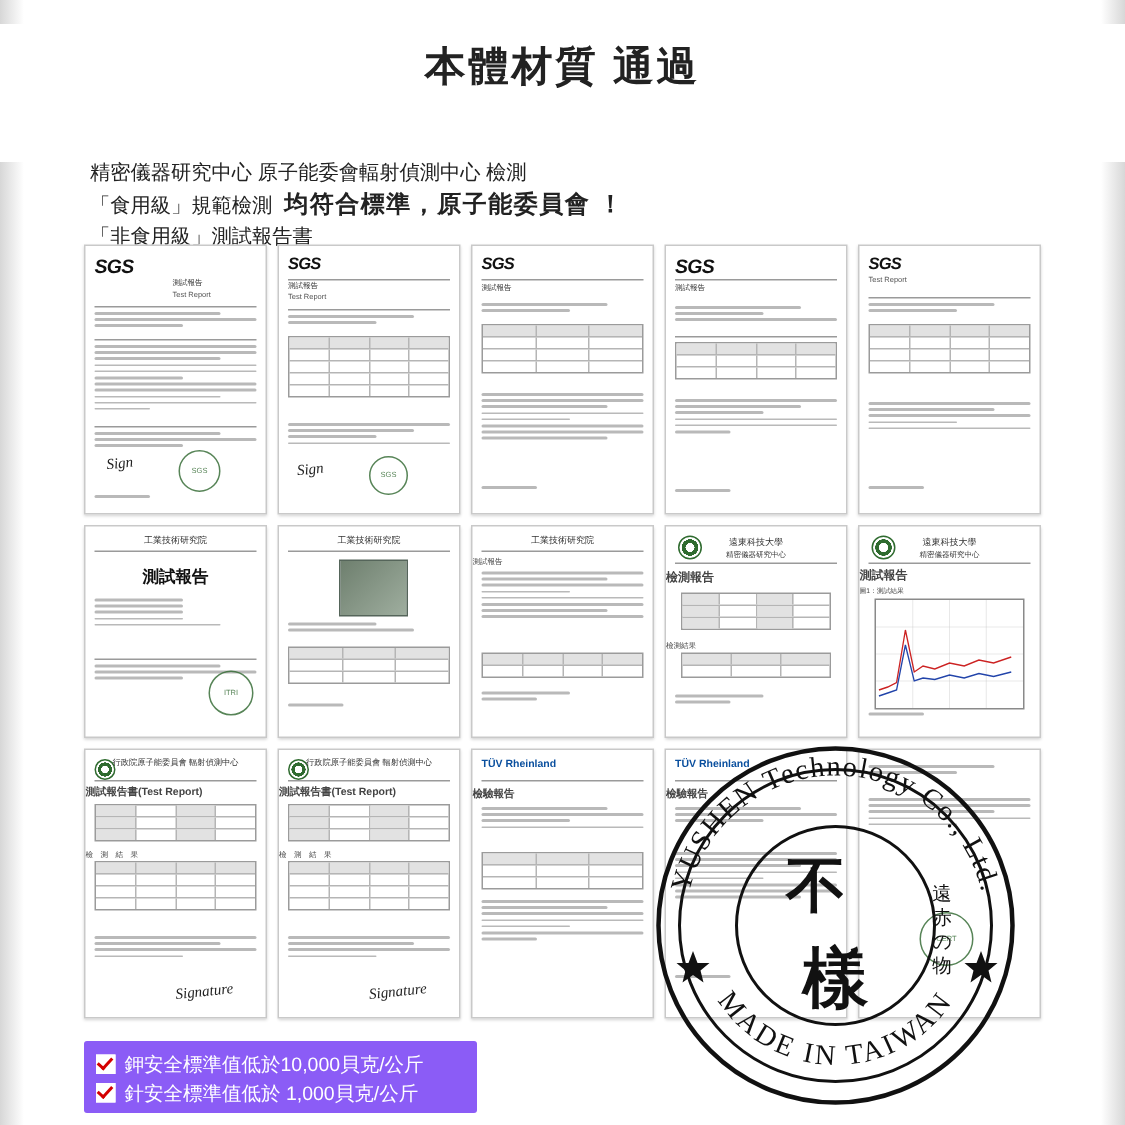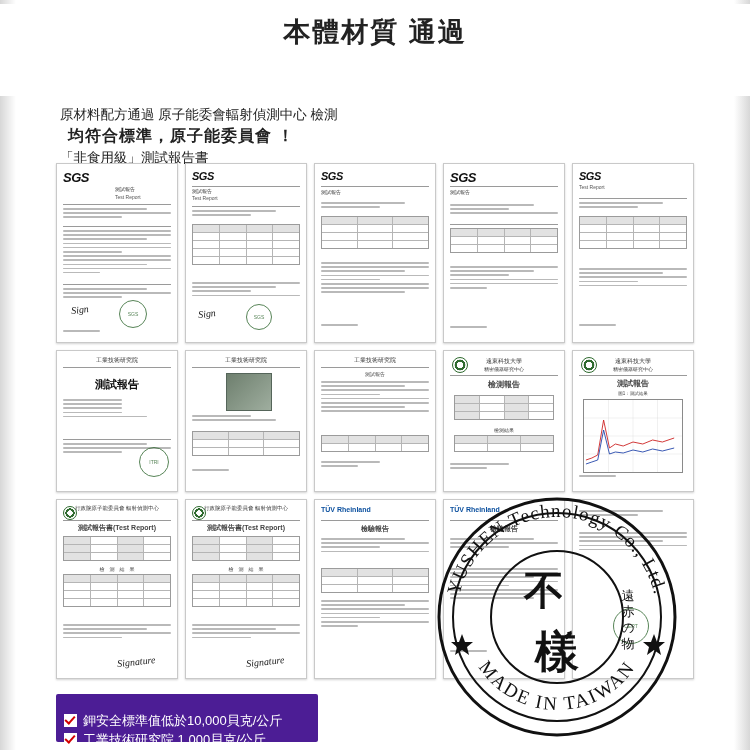--- a/index.html
+++ b/index.html
@@ -7,21 +7,21 @@
     width:750px;height:750px;
     background:#ffffff;
     font-family:"Liberation Sans","DejaVu Sans",sans-serif;
     overflow:hidden;
     position:relative;
   }
   .page{position:relative;width:750px;height:750px;background:#fff;}
 
   
   .header-band{
-    position:absolute;left:0;top:4px;width:750px;height:92px;
+    position:absolute;left:0;top:16px;width:750px;height:92px;
     background:#ffffff;
   }
   .title-main{
     position:absolute;left:0;top:10px;width:750px;
     text-align:center;
     font-size:27px;font-weight:bold;color:#222;
     letter-spacing:2px;
   }
   .dark-bar{
     position:absolute;left:40px;top:52px;width:670px;height:32px;
@@ -98,21 +98,21 @@
     opacity:.85;
   }
   .signature{
     position:absolute;font-family:"Liberation Serif",serif;font-style:italic;
     color:#222;font-size:10px;transform:rotate(-6deg);
   }
   .cert-head-zh{
     position:absolute;width:100%;text-align:center;font-size:11px;font-weight:bold;color:#111;
   }
   .cert-head-sub{
-    position:absolute;width:100%;text-align:center;font-size:5px;color:#444;
+    position:absolute;width:100%;text-align:left;font-size:5px;color:#444;
   }
   .org-line{
     position:absolute;width:100%;text-align:center;font-size:6px;color:#333;
   }
   .gov-emblem{
     position:absolute;width:14px;height:14px;border-radius:50%;
     background:radial-gradient(circle at 50% 50%,#fff 30%,#2f6b2f 31%,#2f6b2f 55%,#fff 56%);
     border:1px solid #2f6b2f;
   }
   .chip{
@@ -130,23 +130,23 @@
 
   
   .seal{
     position:absolute;left:432px;top:492px;width:250px;height:250px;
     pointer-events:none;
   }
 
   
   .callout{
     position:absolute;left:56px;top:694px;width:262px;height:48px;
-    background:#4c1d95;
+    background:#8b5cf6;
     border-radius:2px;
-    padding:17px 8px;
+    padding:6px 8px;
     box-sizing:border-box;
   }
   .callout .ci{
     display:flex;align-items:center;color:#fff;font-size:13px;line-height:19px;white-space:nowrap;
   }
   .chk{
     display:inline-block;width:11px;height:11px;background:#fff;border:1px solid #fff;
     margin-right:6px;position:relative;flex:0 0 auto;
   }
   .chk:after{
@@ -167,22 +167,23 @@
 <div class="page">
 
   <div class="edge-l"></div>
   <div class="edge-r"></div>
 
   <div class="header-band">
     <div class="title-main">本體材質 通過</div>
   </div>
 
   <div class="intro">
-    <div class="l1">原材料配方通過 原子能委會輻射偵測中心 檢測</div>
+    <div class="l1">精密儀器研究中心 原子能委會輻射偵測中心 檢測</div>
     <div class="row2">
+      <div class="left">「食用級」規範檢測</div>
       <div class="big">均符合標準，原子能委員會 ！</div>
     </div>
     <div class="l3">「非食用級」測試報告書</div>
   </div>
 
   <div class="grid">
 
     <div class="grid-row r1">
 
       <div class="cert">
@@ -797,17 +798,17 @@
     </svg>
   </div>
 
   <div class="callout">
     <div class="ci">
       <span class="chk"></span>
       <span>鉀安全標準值低於10,000貝克/公斤</span>
     </div>
     <div class="ci">
       <span class="chk"></span>
-      <span>工業技術研究院  1,000貝克/公斤</span>
+      <span>針安全標準值低於  1,000貝克/公斤</span>
     </div>
   </div>
 
 </div>
 
 </body></html>

